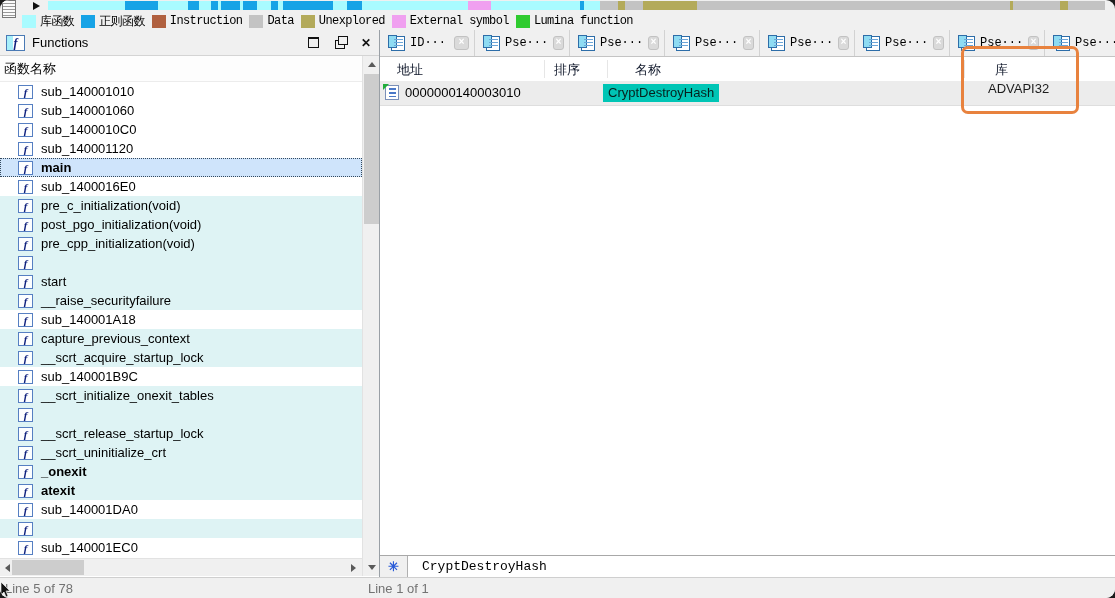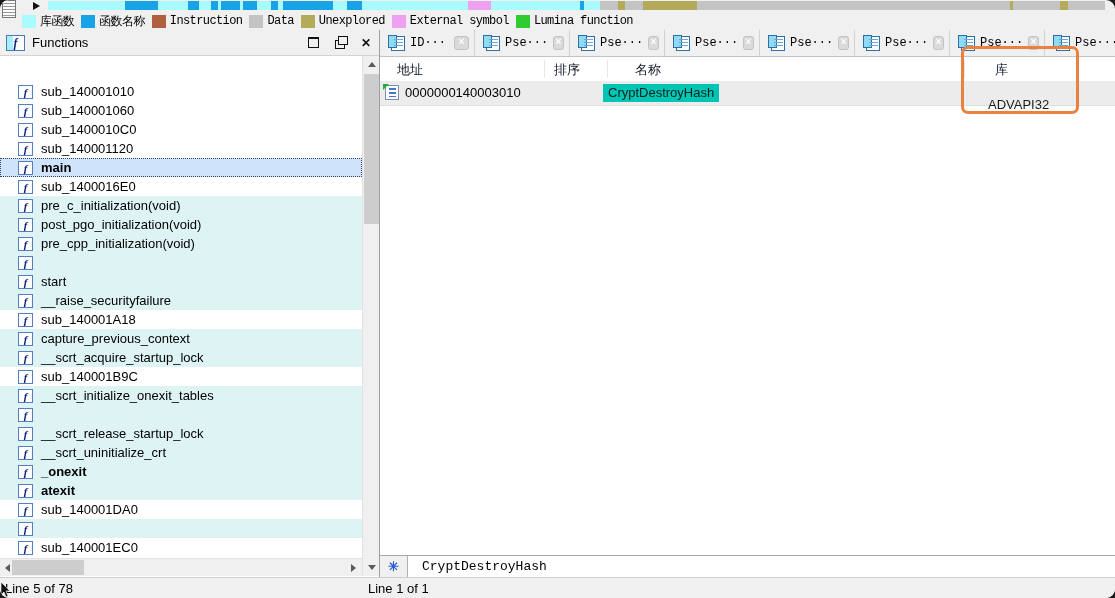--- a/index.html
+++ b/index.html
@@ -72,31 +72,31 @@
   .th1{left:8px;} .th2{left:165px;} .th3{left:228px;margin-left:18px;} .th4{left:606px;}
   .colsep{position:absolute;top:3px;width:1px;height:18px;background:#e6e6e6;}
   .trow{position:absolute;left:0;top:51px;width:100%;height:24px;background:#ececec;border-bottom:1px solid #dedede;font-size:13px;color:#000;}
   .imp-ic{position:absolute;left:5px;top:4px;width:14px;height:15px;background:#fff;border:1px solid #7a8fb8;box-sizing:border-box;}
   .imp-ic::after{content:"";position:absolute;left:3px;top:2px;right:2px;bottom:2px;
        background:repeating-linear-gradient(#4a78c8 0 2px,transparent 2px 4px);}
   .imp-ic::before{content:"";position:absolute;left:-3px;top:-2px;width:0;height:0;
        border-left:6px solid #1fae3a;border-bottom:6px solid transparent;}
   .addr{position:absolute;left:25px;top:4px;}
   .namechip{position:absolute;left:223px;top:3px;height:18px;line-height:18px;padding:0 5px;background:#00c5b5;color:#07201d;}
-  .libcell{position:absolute;left:608px;top:16px;color:#1c1c1c;}
+  .libcell{position:absolute;left:608px;top:0;color:#1c1c1c;}
 
   .rfilter{position:absolute;left:0;top:525px;width:100%;height:22px;background:#fff;border-top:1px solid #a8a8a8;box-sizing:border-box;}
   .rfilter .iconzone{position:absolute;left:0;top:0;width:28px;height:100%;background:#f0f0f0;border-right:1px solid #b0b0b0;
        display:flex;align-items:center;justify-content:center;box-sizing:border-box;}
   .filter-glyph{color:#2a5bd7;font-size:13px;font-weight:bold;}
   .rfilter .value{position:absolute;left:42px;top:3px;font-family:"Liberation Mono",monospace;font-size:13px;color:#000;}
 
   
   .statusbar{position:absolute;left:0;top:577px;width:100%;height:21px;background:#f0f0f0;border-top:1px solid #cfcfcf;
-       font-size:13px;color:#000000;box-sizing:border-box;}
+       font-size:13px;color:#737373;box-sizing:border-box;}
   .status-left{position:absolute;left:5px;top:3px;}
   .status-right{position:absolute;left:368px;top:3px;}
 
   
   .annotation{position:absolute;left:961px;top:46px;width:112px;height:62px;border:3px solid #e8823e;border-radius:7px;z-index:50;}
 
   .cursor{position:absolute;left:0;top:582px;z-index:60;}
 </style>
 </head>
 <body>
@@ -138,21 +138,21 @@
       <span class="seg" style="left: 1068px; width: 37px; background: rgb(195, 195, 195);"></span>
     </div>
 
   <div class="legend" id="legend">
       <span class="item">
         <span class="swatch" style="background: rgb(169, 251, 255);"></span>
         <span>库函数</span>
       </span>
       <span class="item">
         <span class="swatch" style="background: rgb(23, 163, 230);"></span>
-        <span>函数名称</span>
+        <span>正则函数</span>
       </span>
       <span class="item">
         <span class="swatch" style="background: rgb(176, 96, 63);"></span>
         <span>Instruction</span>
       </span>
       <span class="item">
         <span class="swatch" style="background: rgb(195, 195, 195);"></span>
         <span>Data</span>
       </span>
       <span class="item">
@@ -172,20 +172,23 @@
   <div class="fpanel">
     <div class="ftitle">
       <span class="fic-title">f</span>
       <span>Functions</span>
       <span class="wbtns">
         <span class="ic-max"></span>
         <span class="ic-restore"></span>
         <span class="ic-close">✕</span>
       </span>
     </div>
+    <div class="fheader">
+      <span>函数名称</span>
+    </div>
     <div class="flist" id="flist">
         <div class="frow regular">
           <span class="fic">f</span>
           <span>sub_140001010</span>
         </div>
         <div class="frow regular">
           <span class="fic">f</span>
           <span>sub_140001060</span>
         </div>
         <div class="frow regular">

